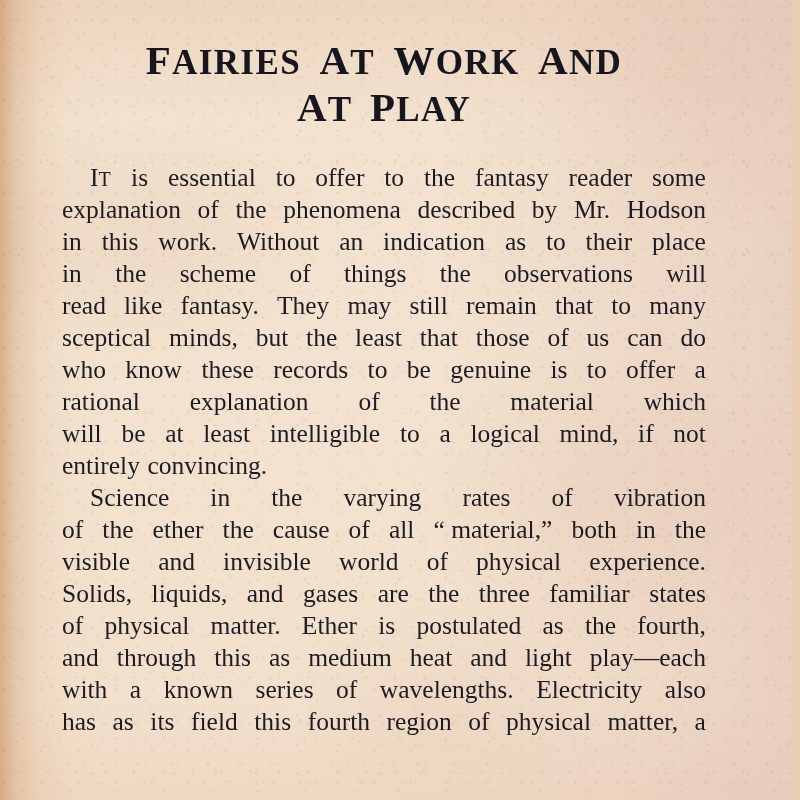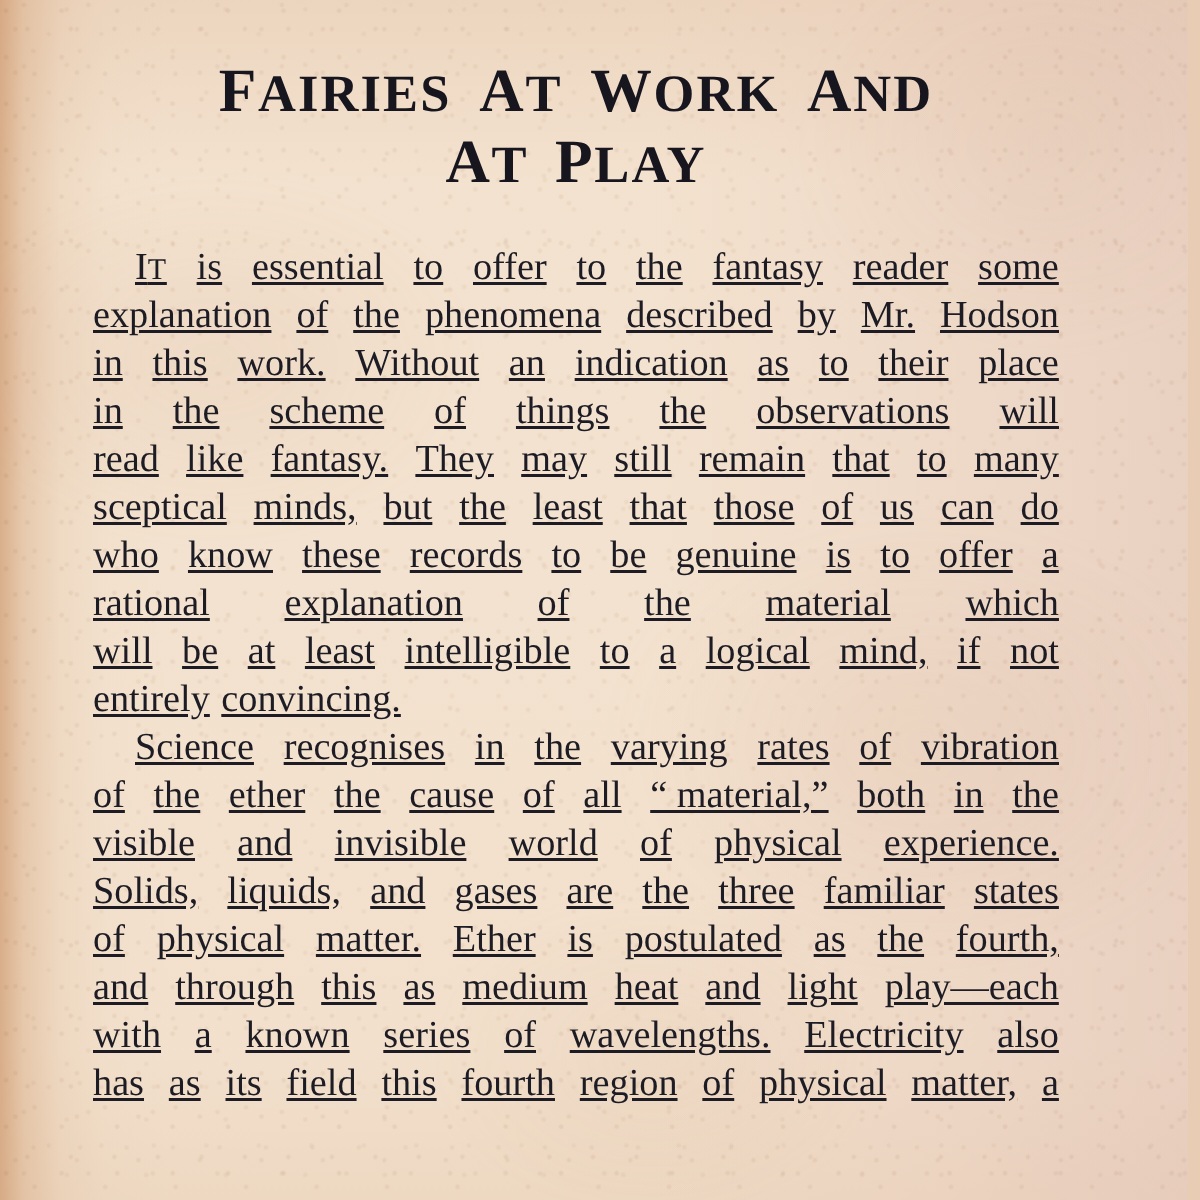--- a/index.html
+++ b/index.html
@@ -119,21 +119,20 @@
   }
 
   
   .l {
     display: flex;
     font-size: 25.5px;
     line-height: 32px;
     height: 32px;
     white-space: pre;
     color: #1d1c24;
-    text-decoration: underline;
   }
   .l > span { display: block; }
   
   .l.just { justify-content: space-between; }
   
   .l.flush { justify-content: flex-start; align-items: flex-end; }
   .l.flush > span + span { margin-left: 0.30em; }
   .l.indent { padding-left: 28px; }
   .l.indent.just { width: 616px; }
 
@@ -162,21 +161,21 @@
           <div class="l just"><span>in</span><span>this</span><span>work.</span><span>Without</span><span>an</span><span>indication</span><span>as</span><span>to</span><span>their</span><span>place</span></div>
           <div class="l just"><span>in</span><span>the</span><span>scheme</span><span>of</span><span>things</span><span>the</span><span>observations</span><span>will</span></div>
           <div class="l just"><span>read</span><span>like</span><span>fantasy.</span><span>They</span><span>may</span><span>still</span><span>remain</span><span>that</span><span>to</span><span>many</span></div>
           <div class="l just"><span>sceptical</span><span>minds,</span><span>but</span><span>the</span><span>least</span><span>that</span><span>those</span><span>of</span><span>us</span><span>can</span><span>do</span></div>
           <div class="l just"><span>who</span><span>know</span><span>these</span><span>records</span><span>to</span><span>be</span><span>genuine</span><span>is</span><span>to</span><span>offer</span><span>a</span></div>
           <div class="l just"><span>rational</span><span>explanation</span><span>of</span><span>the</span><span>material</span><span>which</span></div>
           <div class="l just"><span>will</span><span>be</span><span>at</span><span>least</span><span>intelligible</span><span>to</span><span>a</span><span>logical</span><span>mind,</span><span>if</span><span>not</span></div>
           <div class="l flush"><span>entirely</span><span>convincing.</span></div>
         </div>
         <div>
-          <div class="l just indent"><span>Science</span><span>recognises</span><span>in</span><span>the</span><span>varying</span><span>rates</span><span>of</span><span>vibration</span></div>
+          <div class="l just indent"><span>Science</span><span>in</span><span>the</span><span>varying</span><span>rates</span><span>of</span><span>vibration</span></div>
           <div class="l just"><span>of</span><span>the</span><span>ether</span><span>the</span><span>cause</span><span>of</span><span>all</span><span>“ material,”</span><span>both</span><span>in</span><span>the</span></div>
           <div class="l just"><span>visible</span><span>and</span><span>invisible</span><span>world</span><span>of</span><span>physical</span><span>experience.</span></div>
           <div class="l just"><span>Solids,</span><span>liquids,</span><span>and</span><span>gases</span><span>are</span><span>the</span><span>three</span><span>familiar</span><span>states</span></div>
           <div class="l just"><span>of</span><span>physical</span><span>matter.</span><span>Ether</span><span>is</span><span>postulated</span><span>as</span><span>the</span><span>fourth,</span></div>
           <div class="l just"><span>and</span><span>through</span><span>this</span><span>as</span><span>medium</span><span>heat</span><span>and</span><span>light</span><span>play—each</span></div>
           <div class="l just"><span>with</span><span>a</span><span>known</span><span>series</span><span>of</span><span>wavelengths.</span><span>Electricity</span><span>also</span></div>
           <div class="l just"><span>has</span><span>as</span><span>its</span><span>field</span><span>this</span><span>fourth</span><span>region</span><span>of</span><span>physical</span><span>matter,</span><span>a</span></div>
         </div>
       </div>
 

